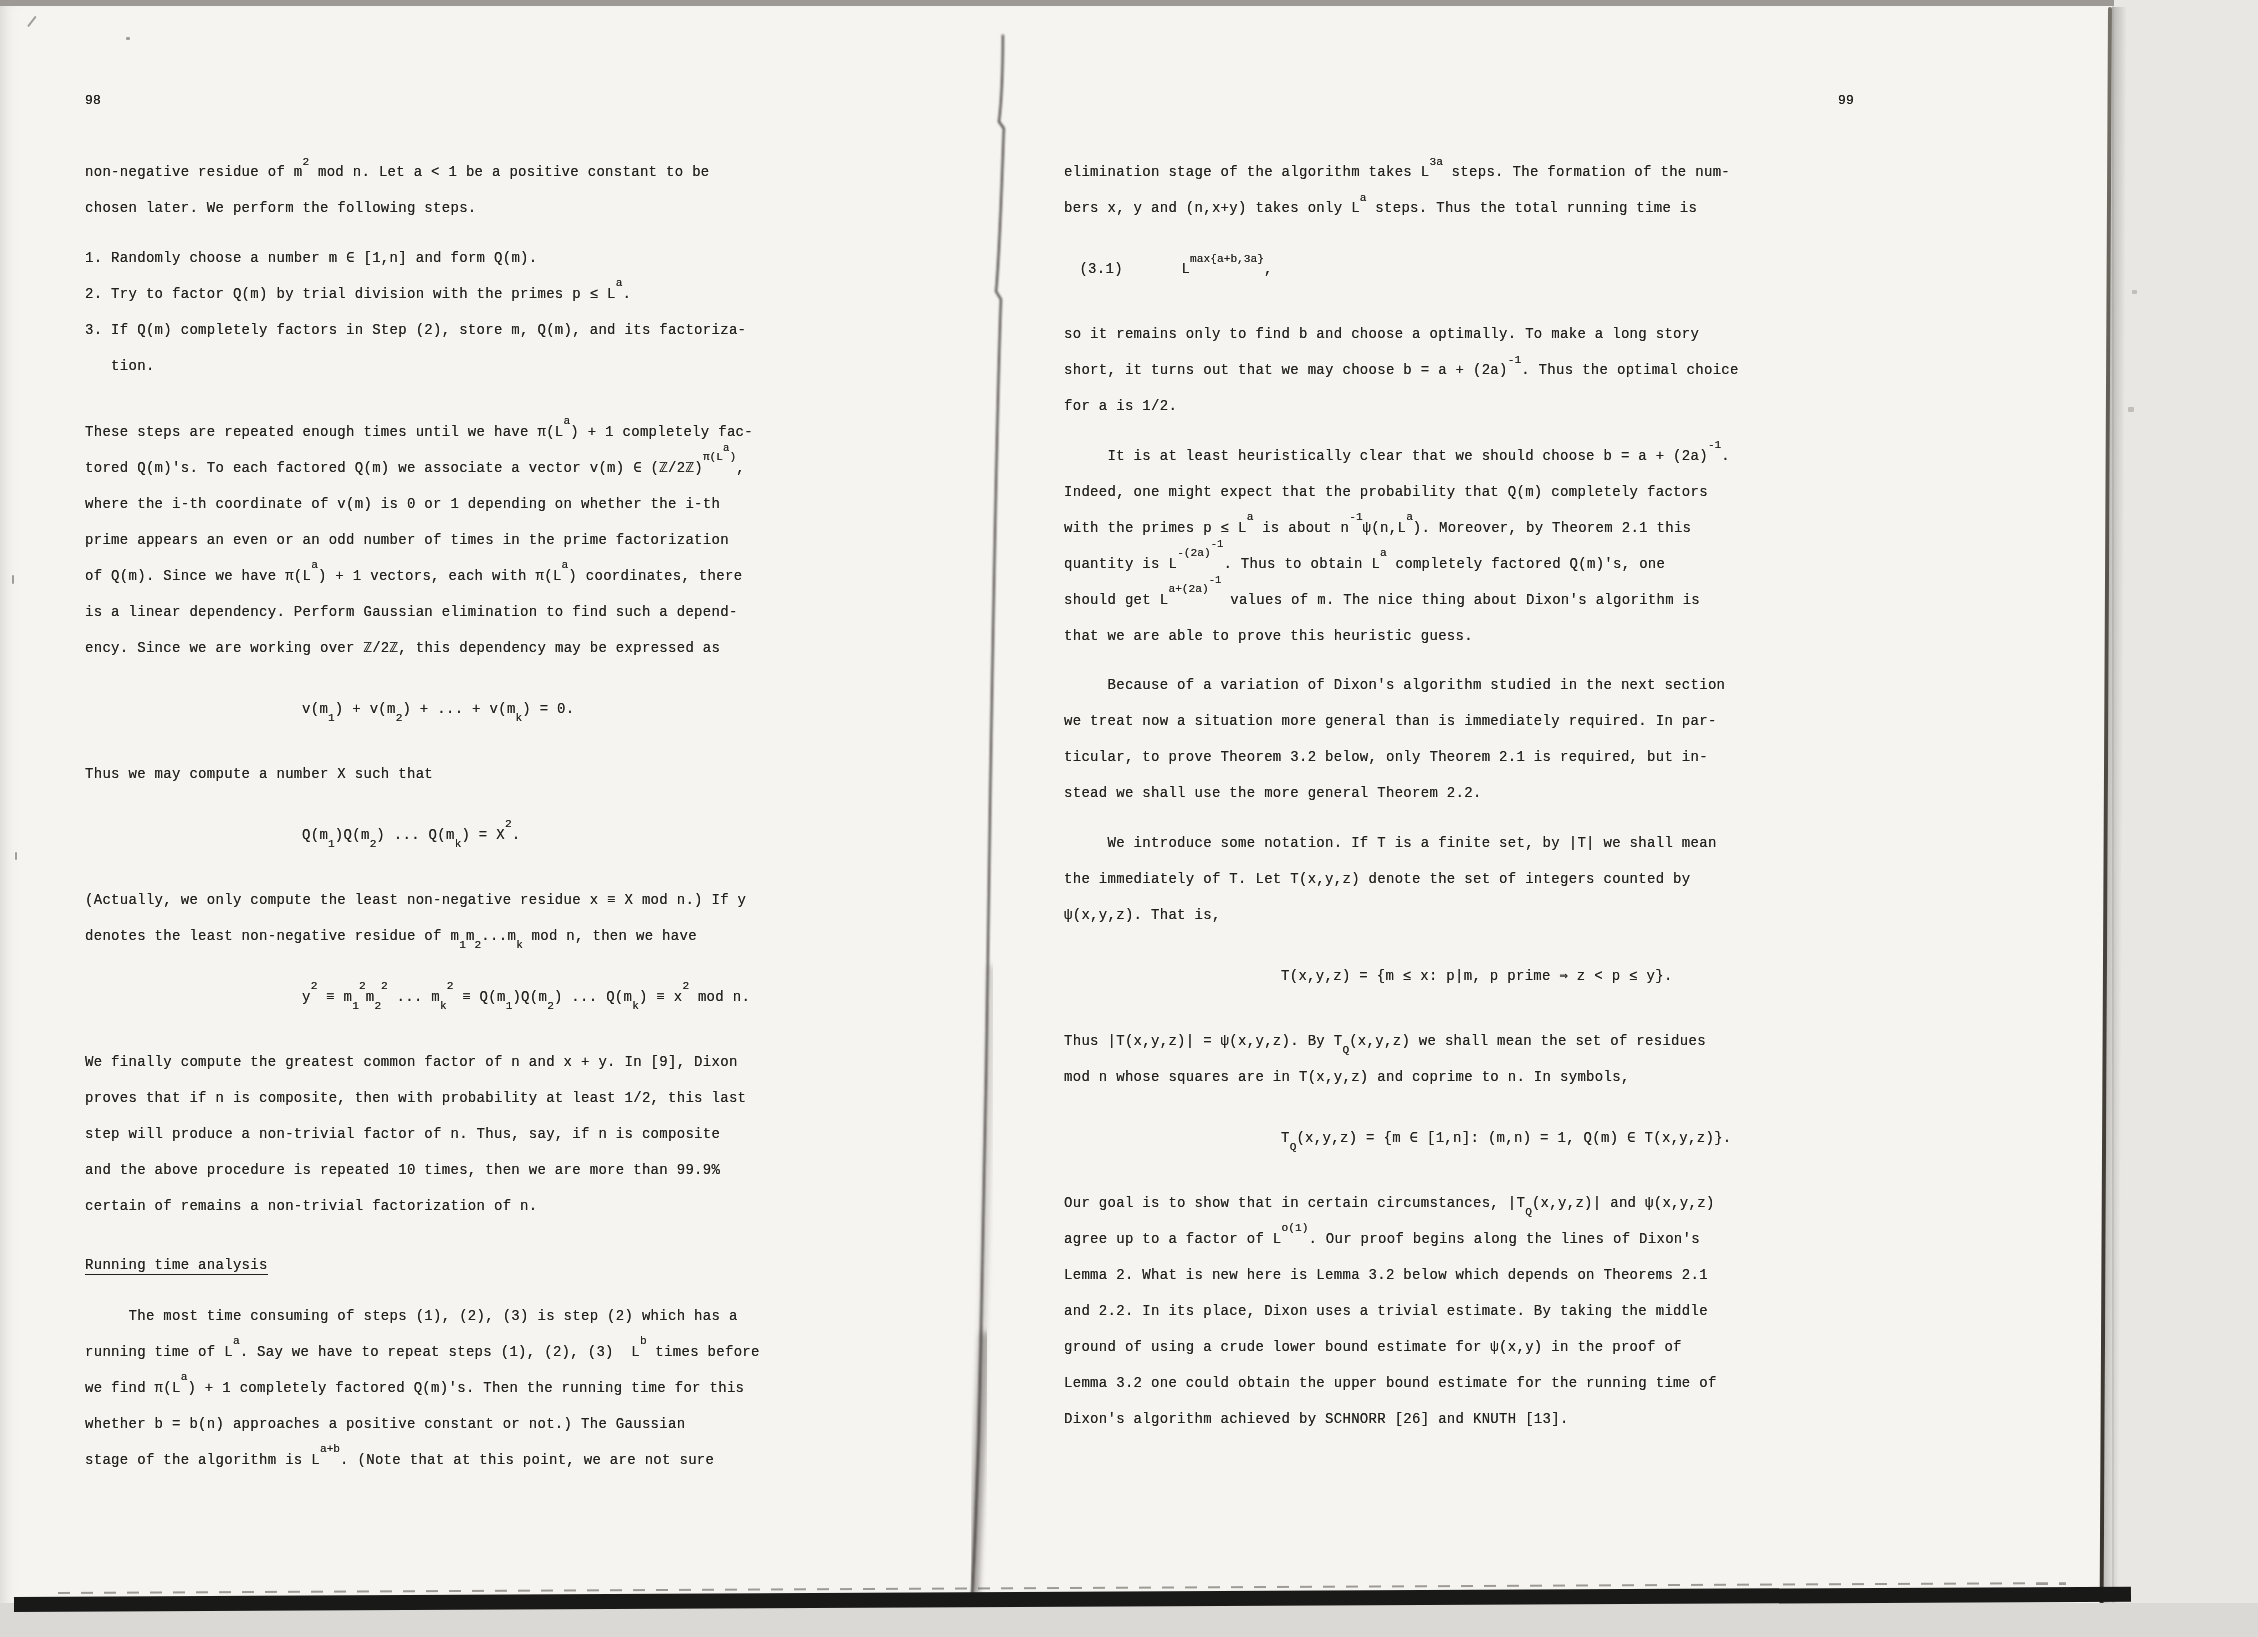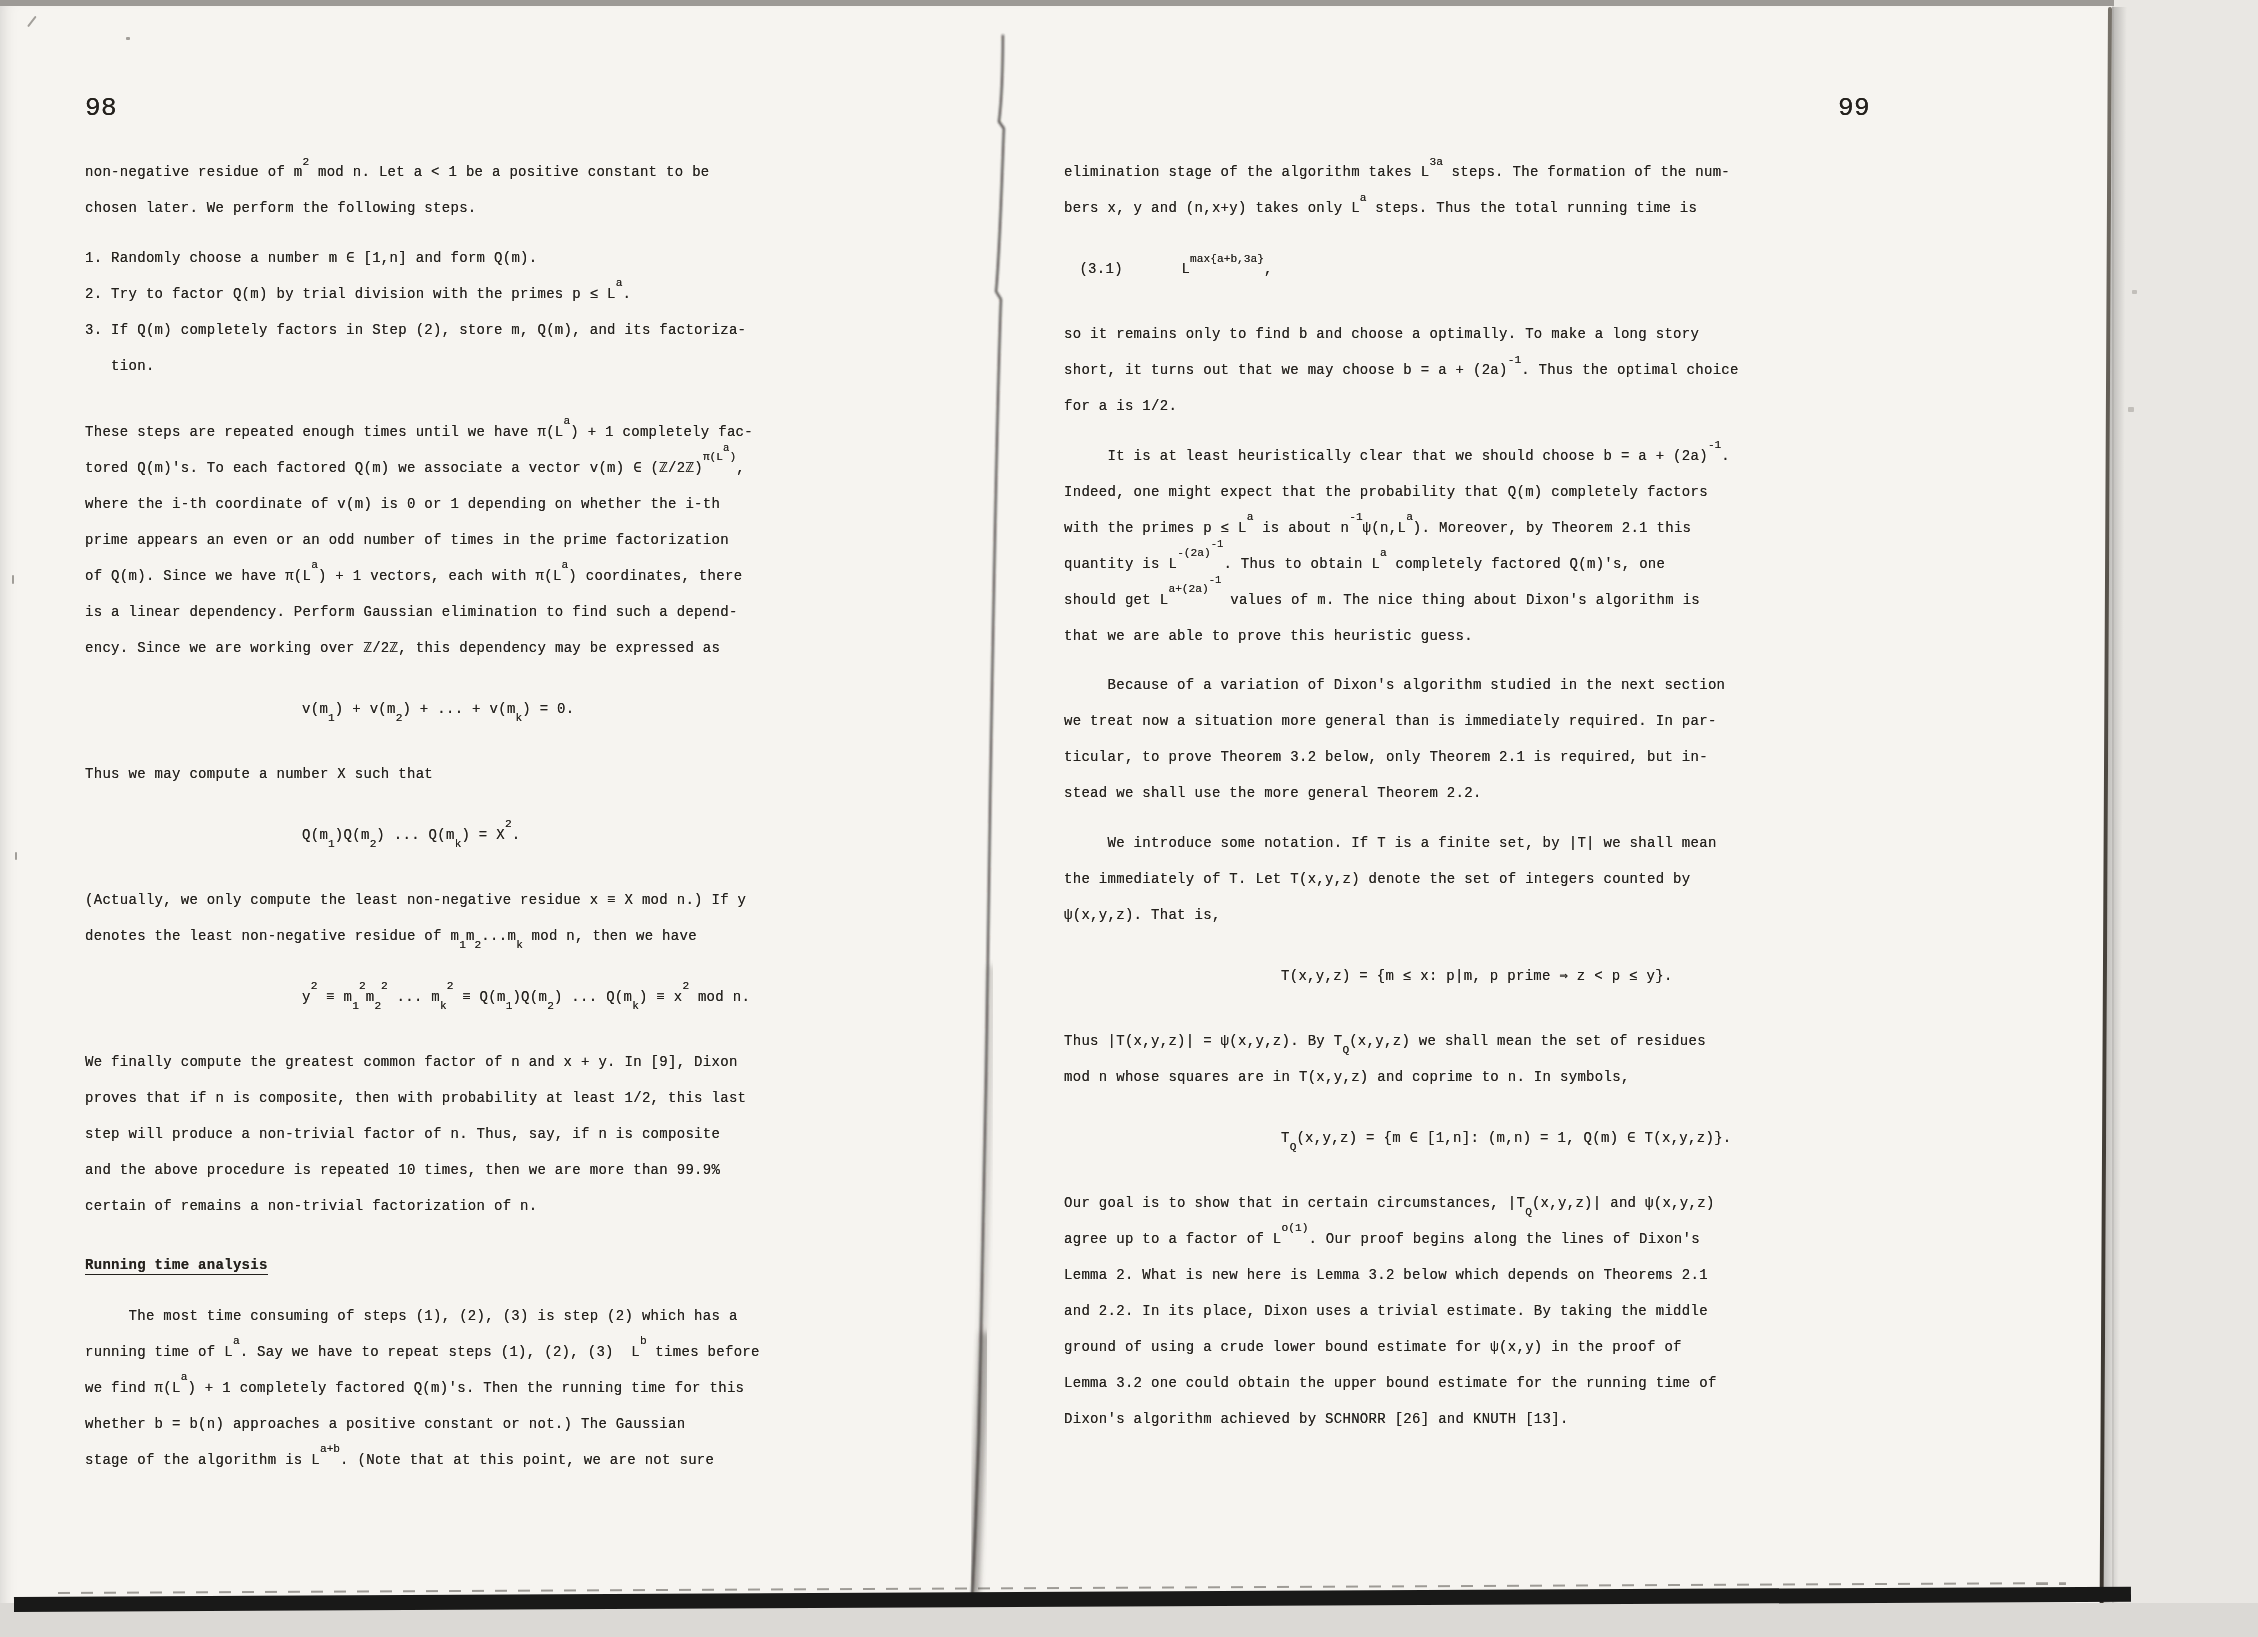--- a/index.html
+++ b/index.html
@@ -35,40 +35,40 @@
     background:repeating-linear-gradient(90deg,rgba(70,66,60,.5) 0 11.6px,rgba(70,66,60,0) 11.6px 23px);
     transform:rotate(-.28deg);transform-origin:left center;
   }
   .bottom-bar{
     position:absolute;left:13.5px;top:1597px;width:2117px;height:14.5px;
     background:var(--bar,#191918);
     transform:rotate(-.28deg);transform-origin:left center;
   }
   .gutter-svg{position:absolute;left:941px;top:0;width:87px;height:1622px;}
   .pagenum{
-    position:absolute;top:93px;font-size:26px;color:var(--ink,#24211d);
+    position:absolute;top:93px;font-size:13px;color:var(--ink,#24211d);
     letter-spacing:0.3px;text-shadow:0 0 0.6px currentColor;
   }
   .pagenum.left{left:85px;}
   .pagenum.right{left:1838px;}
   .col{
     position:absolute;top:154px;font-size:14px;line-height:36px;
     color:var(--ink,#24211d);letter-spacing:0.3px;
     text-shadow:0 0 0.6px rgba(36,33,29,.7);
   }
   .col.left{left:85px;width:917px;}
   .col.right{left:1064px;width:975px;}
   .tline{white-space:pre;}
   .para{margin:0 0 13.5px 0;}
   .steps{margin:0 0 30px 0;}
   .eq{margin:25px 0 29px 217px;white-space:pre;}
   .eq.tagged{margin-left:15.4px;}
   .eqtag{display:inline-block;width:102px;}
   .heading{margin:23px 0 15.4px 0;}
-  .heading .u{border-bottom:1.9px solid currentColor;padding-bottom:1.9px;font-weight:bold;}
+  .heading .u{border-bottom:1.9px solid currentColor;padding-bottom:1.9px;}
   sup{font-size:.8em;position:relative;top:-.52em;line-height:0;letter-spacing:0;}
   sub{font-size:.8em;position:relative;top:.38em;line-height:0;letter-spacing:0;}
   sup sup{font-size:.95em;top:-.4em;}
   .speck{position:absolute;background:rgba(60,55,48,.45);border-radius:1px;}
 </style>
 </head>
 <body>
 
 <div class="scan">
 

